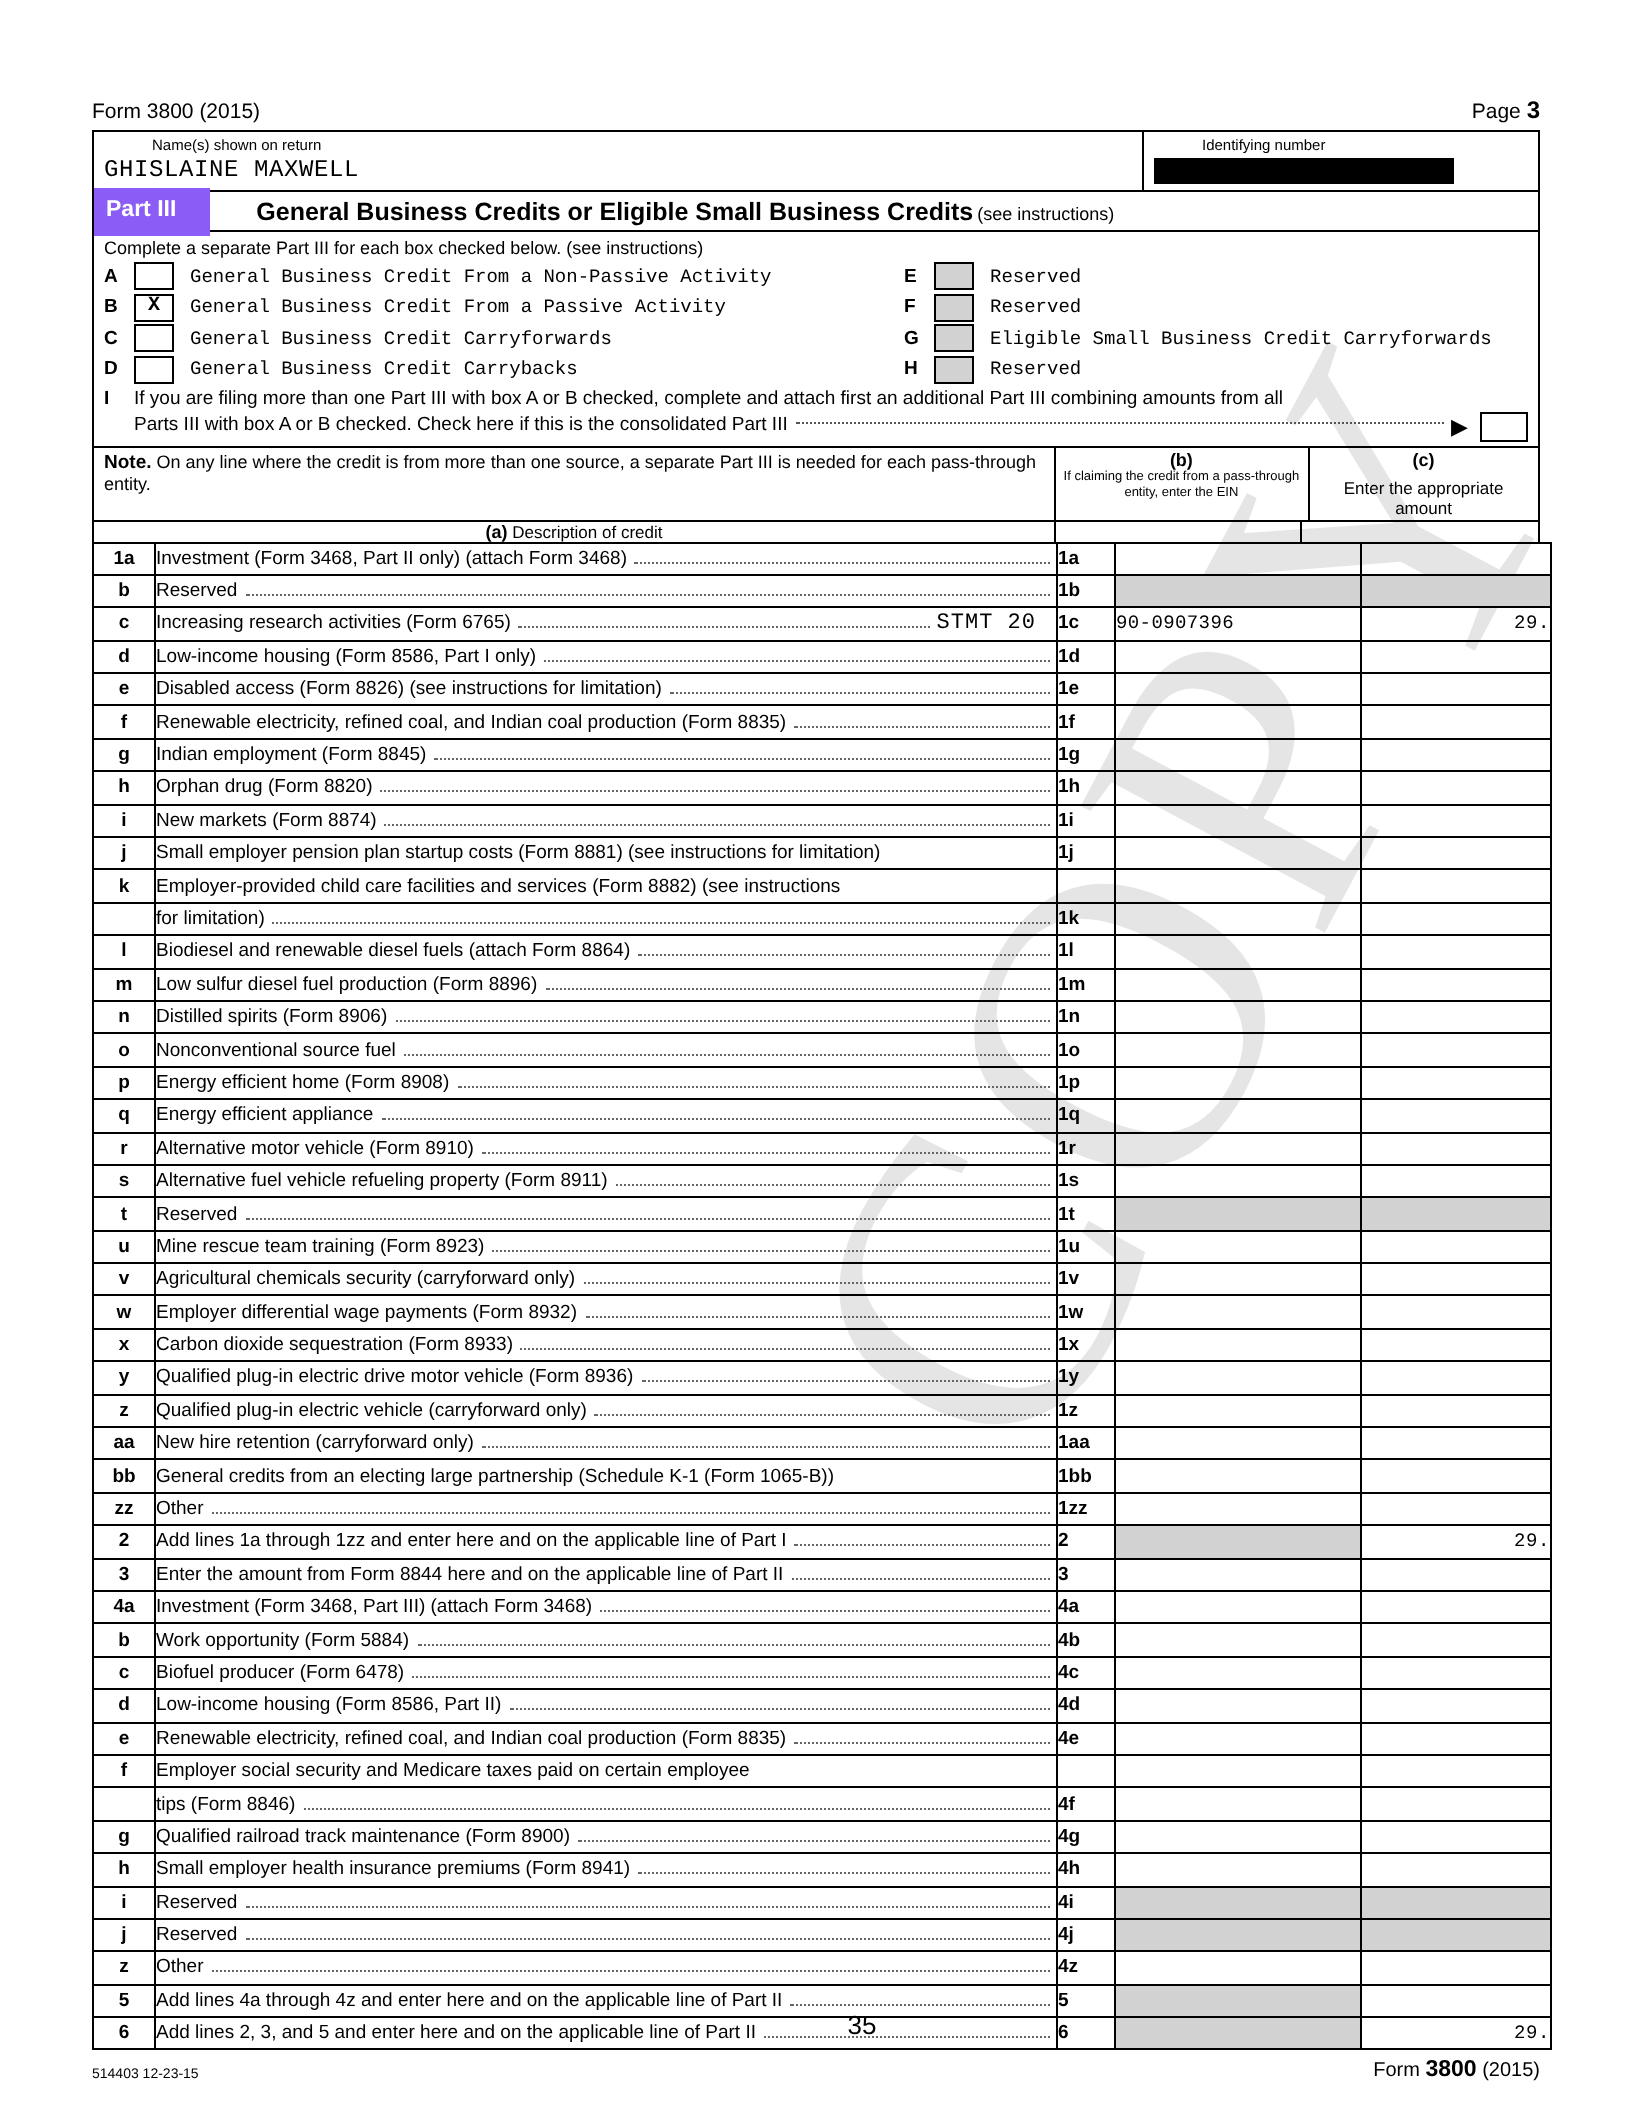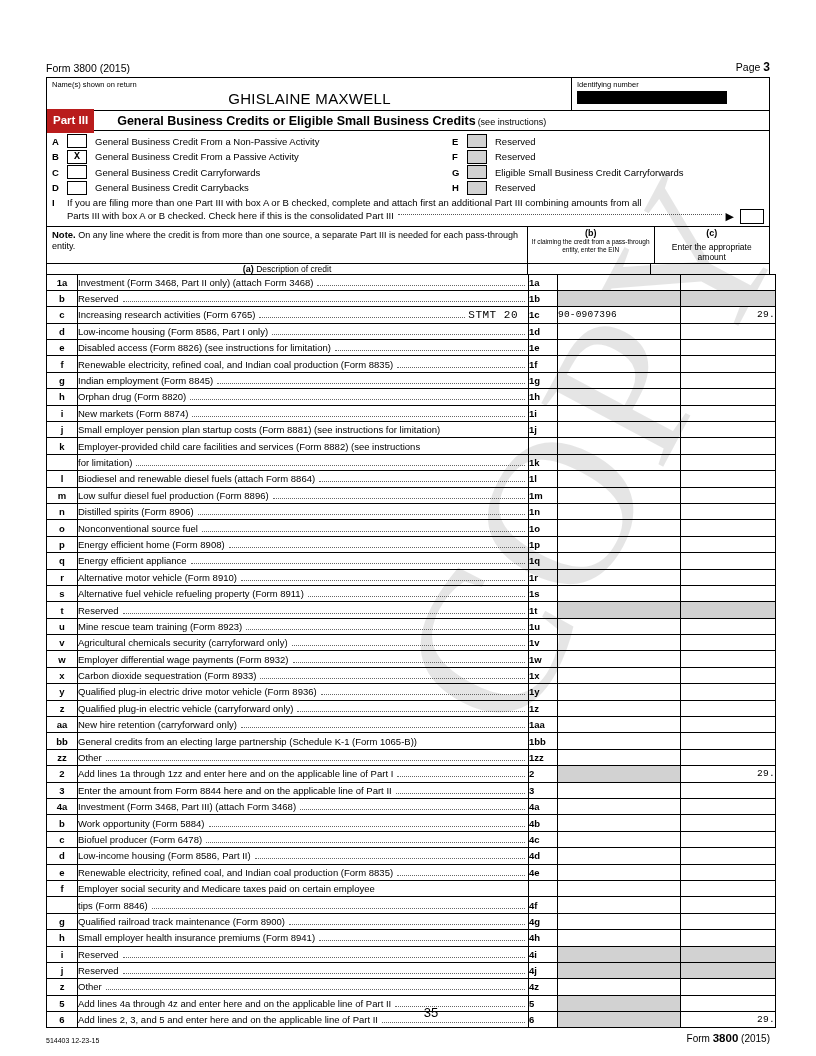--- a/index.html
+++ b/index.html
@@ -13,21 +13,21 @@
     height: 1056px;
     background: #ffffff;
     margin: 0 auto;
     font-family: "Liberation Sans", sans-serif;
     color: #000;
     overflow: hidden;
   }
   .sheet {
     position: absolute;
     left: 46px;
-    top: 60px;
+    top: 48px;
     width: 724px;
   }
 
   
   .hdr {
     display: flex;
     justify-content: space-between;
     align-items: flex-end;
     font-size: 10.5px;
     padding-bottom: 3px;
@@ -40,50 +40,49 @@
   
   .nameblock {
     display: flex;
     border-left: 1.1px solid #000;
     border-right: 1.1px solid #000;
     border-bottom: 1.1px solid #000;
     border-top: 0;
   }
   .nameblock .lft { flex: 1 1 auto; padding: 2px 4px 3px 5px; }
   .nameblock .rgt { width: 188px; border-left: 1.1px solid #000; padding: 2px 4px 3px 5px; }
-  .tiny { font-size: 7.5px; }
+  .tiny { font-size: 7.5px; margin-left: 24px; }
   .namev {
-    font-family: Liberation Sans, sans-serif;
-    font-size: 15px;
+    font-family: Liberation Mono, monospace;
+    font-size: 12px;
     letter-spacing: 0.3px;
     margin-top: 1px;
-    text-align: center;
   }
   .redact {
     margin-top: 2px;
     height: 13px;
     width: 150px;
     background: #000;
   }
 
   
   .partbar {
     display: flex;
     align-items: center;
     border-left: 1.1px solid #000;
     border-right: 1.1px solid #000;
     border-bottom: 1.6px solid #000;
     height: 19px;
   }
   .partbox {
-    background: #b91c1c;
+    background: #8b5cf6;
     color: #fff;
     font-weight: bold;
     font-size: 11.5px;
-    padding: 2px 6px 3px 6px;
+    padding: 2px 17px 3px 6px;
     margin: 0;
     height: 100%;
     display: flex;
     align-items: center;
   }
   .parttitle {
     font-weight: bold;
     font-size: 12.5px;
     padding-left: 23px;
   }
@@ -105,21 +104,21 @@
     width: 18px; height: 12px;
     border: 1.1px solid #000;
     margin-right: 8px;
     text-align: center;
     font-size: 10px;
     font-weight: bold;
     line-height: 11px;
     font-family: "Liberation Mono", monospace;
   }
   .cbox.shaded { background: #d2d2d2; border-color: #000; }
-  .cblabel { font-size: 9.5px; }
+  .cblabel { font-size: 9.5px; font-family: Liberation Mono, monospace; }
   .iline { display: flex; align-items: flex-start; margin-top: 2px; }
   .iline .cbletter { padding-top: 0px; }
   .itxt { font-size: 9.5px; line-height: 12px; }
   .irow2 { display: flex; align-items: center; font-size: 9.5px; }
   .dots { flex: 1 1 auto; border-bottom: 1px dotted #555; margin: 0 4px 3px 4px; }
   .arrow { font-size: 11px; padding-right: 6px; }
   .ibox { width: 22px; height: 13px; border: 1.1px solid #000; }
 
   
   .noteband {
@@ -275,20 +274,21 @@
     </div>
 
     <div class="partbar">
       <div class="partbox">Part III</div>
       <div class="parttitle">
         <span>General Business Credits or Eligible Small Business Credits</span><span class="partnote">(see instructions)</span>
       </div>
     </div>
 
     <div class="cbwrap">
+      <div class="cbintro">Complete a separate Part III for each box checked below. (see instructions)</div>
 
       <div class="cbrow">
         <div class="cbcol left">
           <span class="cbletter">A</span>
           <span class="cbox"></span>
           <span class="cblabel">General Business Credit From a Non-Passive Activity</span>
         </div>
         <div class="cbcol">
           <span class="cbletter">E</span>
           <span class="cbox shaded"></span>

